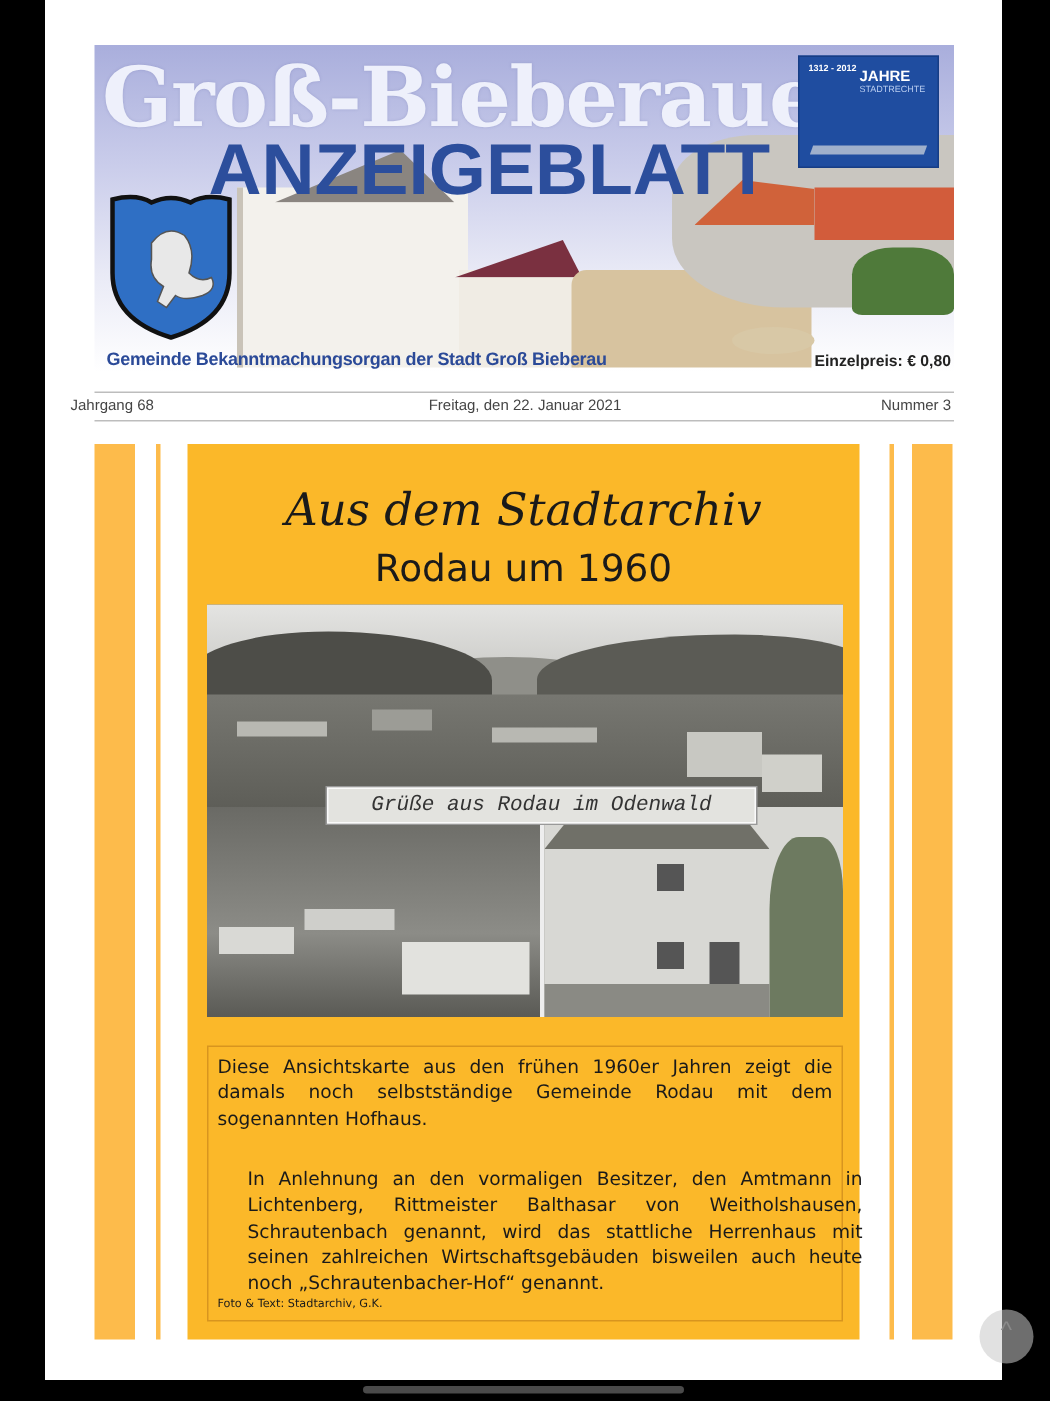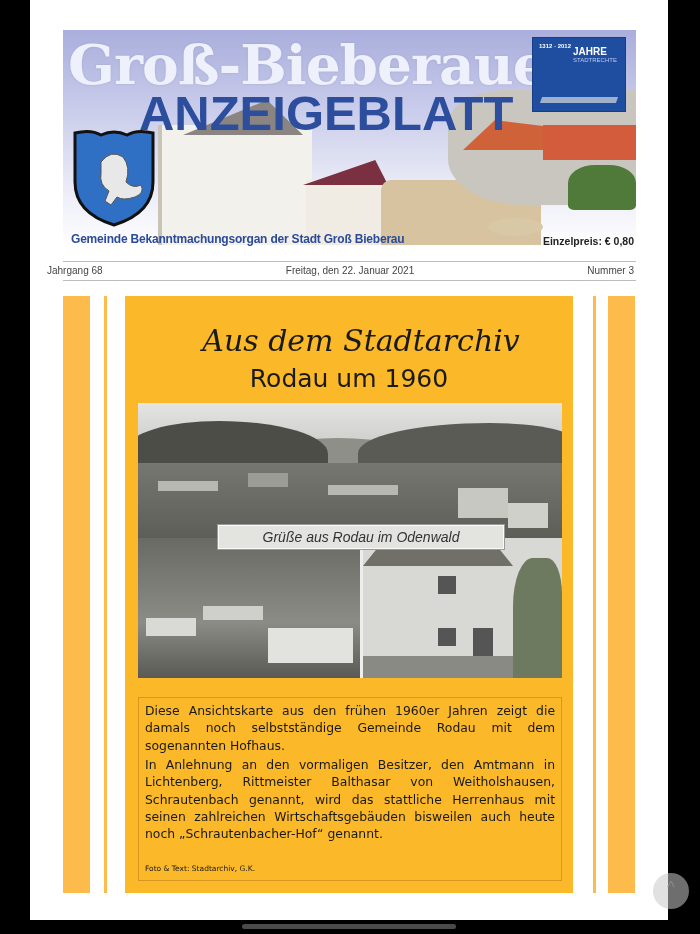--- a/index.html
+++ b/index.html
@@ -26,31 +26,31 @@
   .bld { position:absolute; }
 
   
   .rule { left:63px; width:573px; height:1px; background:#bdbdbd; }
   .info { top:265px; font-size:10px; color:#444; white-space:nowrap; }
 
   
   .stripe-thick { top:296px; width:27px; height:597px; background:#fdbb4b; }
   .stripe-thin { top:296px; width:3px; height:597px; background:#fdbb4b; }
   .panel { left:125px; top:296px; width:448px; height:597px; background:#fbb829; }
-  .p-title { left:0; top:27px; width:448px; text-align:center; font-family:"DejaVu Serif", serif; font-style:italic; font-size:30px; color:#1a1a1a;padding-left:12px; }
+  .p-title { left:0; top:27px; width:448px; text-align:center; font-family:"DejaVu Serif", serif; font-style:italic; font-size:30px; color:#1a1a1a; }
   .p-sub { left:0; top:68px; width:448px; text-align:center; font-family:"DejaVu Sans", sans-serif; font-size:25px; color:#1a1a1a; }
 
   .photo { left:13px; top:107px; width:424px; height:275px; background:#8a8a85; overflow:hidden; }
   .ph-sky { left:0; top:0; width:424px; height:40px; background:linear-gradient(#e4e4e2,#cfcfcc); }
   .ph-hill1 { left:-10px; top:18px; width:200px; height:60px; background:#4d4d48; border-radius:50% 60% 0 0; }
   .ph-hill2 { left:220px; top:20px; width:220px; height:50px; background:#5b5b55; border-radius:60% 40% 0 0; }
   .ph-hill3 { left:120px; top:35px; width:160px; height:40px; background:#8f8f89; border-radius:50% 50% 0 0; }
   .ph-village { left:0; top:60px; width:424px; height:75px; background:linear-gradient(#777771,#5e5e58); }
   .roof { position:absolute; background:#b8b8b2; }
-  .ph-banner { left:80px; top:122px; width:284px; height:22px; background:#e3e3df; border:1px solid #fafafa; box-shadow:0 0 0 1px #999; text-align:center; font-family:Liberation Sans, sans-serif; font-style:italic; font-size:14px; color:#333; line-height:22px; }
+  .ph-banner { left:80px; top:122px; width:284px; height:22px; background:#e3e3df; border:1px solid #fafafa; box-shadow:0 0 0 1px #999; text-align:center; font-family:Liberation Mono, monospace; font-style:italic; font-size:14px; color:#333; line-height:22px; }
   .ph-inner { left:0; top:135px; width:222px; height:140px; background:linear-gradient(#6a6a65,#8c8c87 60%,#5a5a55); }
   .ph-house { left:225px; top:135px; width:199px; height:140px; background:#d8d8d4; }
   .ph-div { left:222px; top:135px; width:3px; height:140px; background:#eee; }
 
   .textbox { left:13px; top:401px; width:422px; height:182px; border:1px solid #d8951f; }
   .para { left:6px; width:410px; font-family:"DejaVu Sans", sans-serif; font-size:12.4px; line-height:17.3px; color:#1a1a1a; text-align:justify; }
   .credit { left:6px; top:166px; font-size:7.5px; color:#1a1a1a; font-family:"DejaVu Sans", sans-serif; }
 
   .scroll-top { left:653px; top:873px; width:36px; height:36px; border-radius:50%; background:rgba(200,200,200,.55); }
   .scroll-top span { position:absolute; left:0; top:6px; width:36px; text-align:center; color:#8a8a8a; font-size:16px; }
@@ -132,21 +132,21 @@
       <div class="roof" style="left:75px;top:38px;width:18px;height:18px;background:#555;"></div>
       <div class="roof" style="left:75px;top:90px;width:18px;height:18px;background:#555;"></div>
       <div class="roof" style="left:110px;top:90px;width:20px;height:30px;background:#555;"></div>
       <div class="roof" style="left:0;top:118px;width:150px;height:22px;background:#8a8a84;"></div>
     </div>
     <div class="abs ph-banner">Grüße aus Rodau im Odenwald</div>
   </div>
 
   <div class="abs textbox">
     <div class="abs para" style="top:4px;">Diese Ansichtskarte aus den frühen 1960er Jahren zeigt die damals noch selbstständige Gemeinde Rodau mit dem sogenannten Hofhaus.</div>
-    <div class="abs para" style="top:58px;">In Anlehnung an den vormaligen Besitzer, den Amtmann in Lichtenberg, Rittmeister Balthasar von Weitholshausen, Schrautenbach genannt, wird das stattliche Herrenhaus mit seinen zahlreichen Wirtschaftsgebäuden bisweilen auch heute noch „Schrautenbacher-Hof“ genannt.</div>
+    <div class="abs para" style="top:79px;margin-left:20px;">In Anlehnung an den vormaligen Besitzer, den Amtmann in Lichtenberg, Rittmeister Balthasar von Weitholshausen, Schrautenbach genannt, wird das stattliche Herrenhaus mit seinen zahlreichen Wirtschaftsgebäuden bisweilen auch heute noch „Schrautenbacher-Hof“ genannt.</div>
     <div class="abs credit">Foto &amp; Text: Stadtarchiv, G.K.</div>
   </div>
 </div>
 
 <div class="abs scroll-top">
   <span>^</span>
 </div>
 
 <div class="abs home-ind"></div>
 

